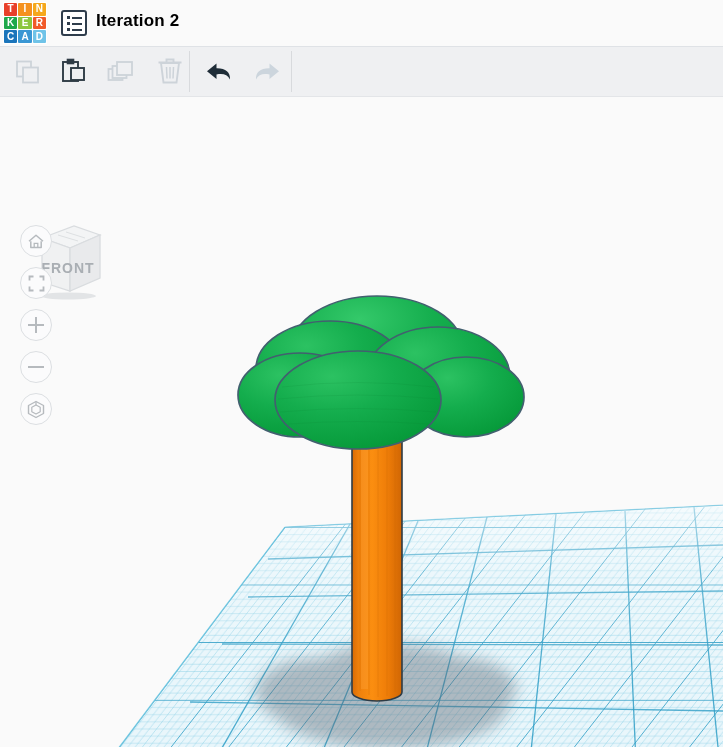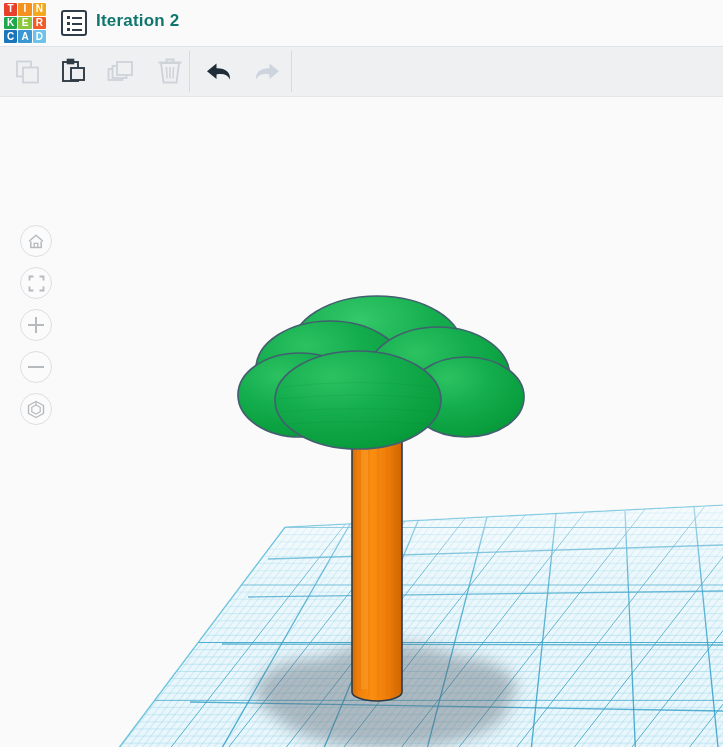--- a/index.html
+++ b/index.html
@@ -55,21 +55,21 @@
     position: absolute; left: 4px;
     width: 3px; height: 3px; background: #2f3d4c;
   }
   #menu-icon .mline {
     position: absolute; left: 9px;
     width: 10px; height: 2px; background: #2f3d4c;
   }
   #project-title {
     position: absolute; left: 96px; top: 11px;
     font-size: 17px; font-weight: bold;
-    color: #0f766e;
+    color: #000000;
     letter-spacing: 0.2px;
     white-space: nowrap;
   }
 
   
   #toolbar {
     position: absolute; left: 0; top: 47px;
     width: 723px; height: 50px;
     background: #eff0f2;
     border-bottom: 1px solid #e3e5e8;
@@ -335,20 +335,38 @@
 
         <g opacity="0.12" stroke="#0a7a2e" stroke-width="1" fill="none">
           <path d="M282,290 Q358,281 434,290"></path>
           <path d="M278,302 Q358,294 438,302"></path>
           <path d="M280,315 Q358,308 436,315"></path>
           <path d="M288,327 Q358,322 428,327"></path>
         </g>
       </g>
     </svg>
 
+    <div id="viewcube">
+      <svg width="78" height="82" viewBox="0 0 78 82">
+
+        <ellipse cx="40" cy="76" rx="28" ry="3.5" fill="#e2e4e6"></ellipse>
+
+        <polygon points="14,18 46,6 72,15 42,28" fill="#f3f4f5" stroke="#d9dcdf" stroke-width="1.3"></polygon>
+
+        <polygon points="14,18 42,28 42,71 14,62" fill="#f0f1f2" stroke="#d9dcdf" stroke-width="1.3"></polygon>
+
+        <polygon points="42,28 72,15 72,58 42,71" fill="#e9eaec" stroke="#d9dcdf" stroke-width="1.3"></polygon>
+
+        <g stroke="#dde0e2" stroke-width="1">
+          <line x1="30" y1="15" x2="50" y2="21"></line>
+          <line x1="38" y1="12" x2="57" y2="18"></line>
+        </g>
+      </svg>
+      <div class="vc-label">FRONT</div>
+    </div>
 
     <div class="nav-btn" style="top:128px">
       <svg width="18" height="17" viewBox="0 0 18 17">
         <path d="M2 8.2 L9 2.2 L16 8.2" fill="none" stroke="#b6babe" stroke-width="1.5" stroke-linejoin="round"></path>
         <path d="M3.8 8.2 L3.8 14.5 L14.2 14.5 L14.2 8.2" fill="none" stroke="#b6babe" stroke-width="1.5" stroke-linejoin="round"></path>
         <path d="M7.2 14.5 L7.2 10.4 L10.8 10.4 L10.8 14.5" fill="none" stroke="#b6babe" stroke-width="1.3"></path>
       </svg>
     </div>
 
     <div class="nav-btn" style="top:170px">

